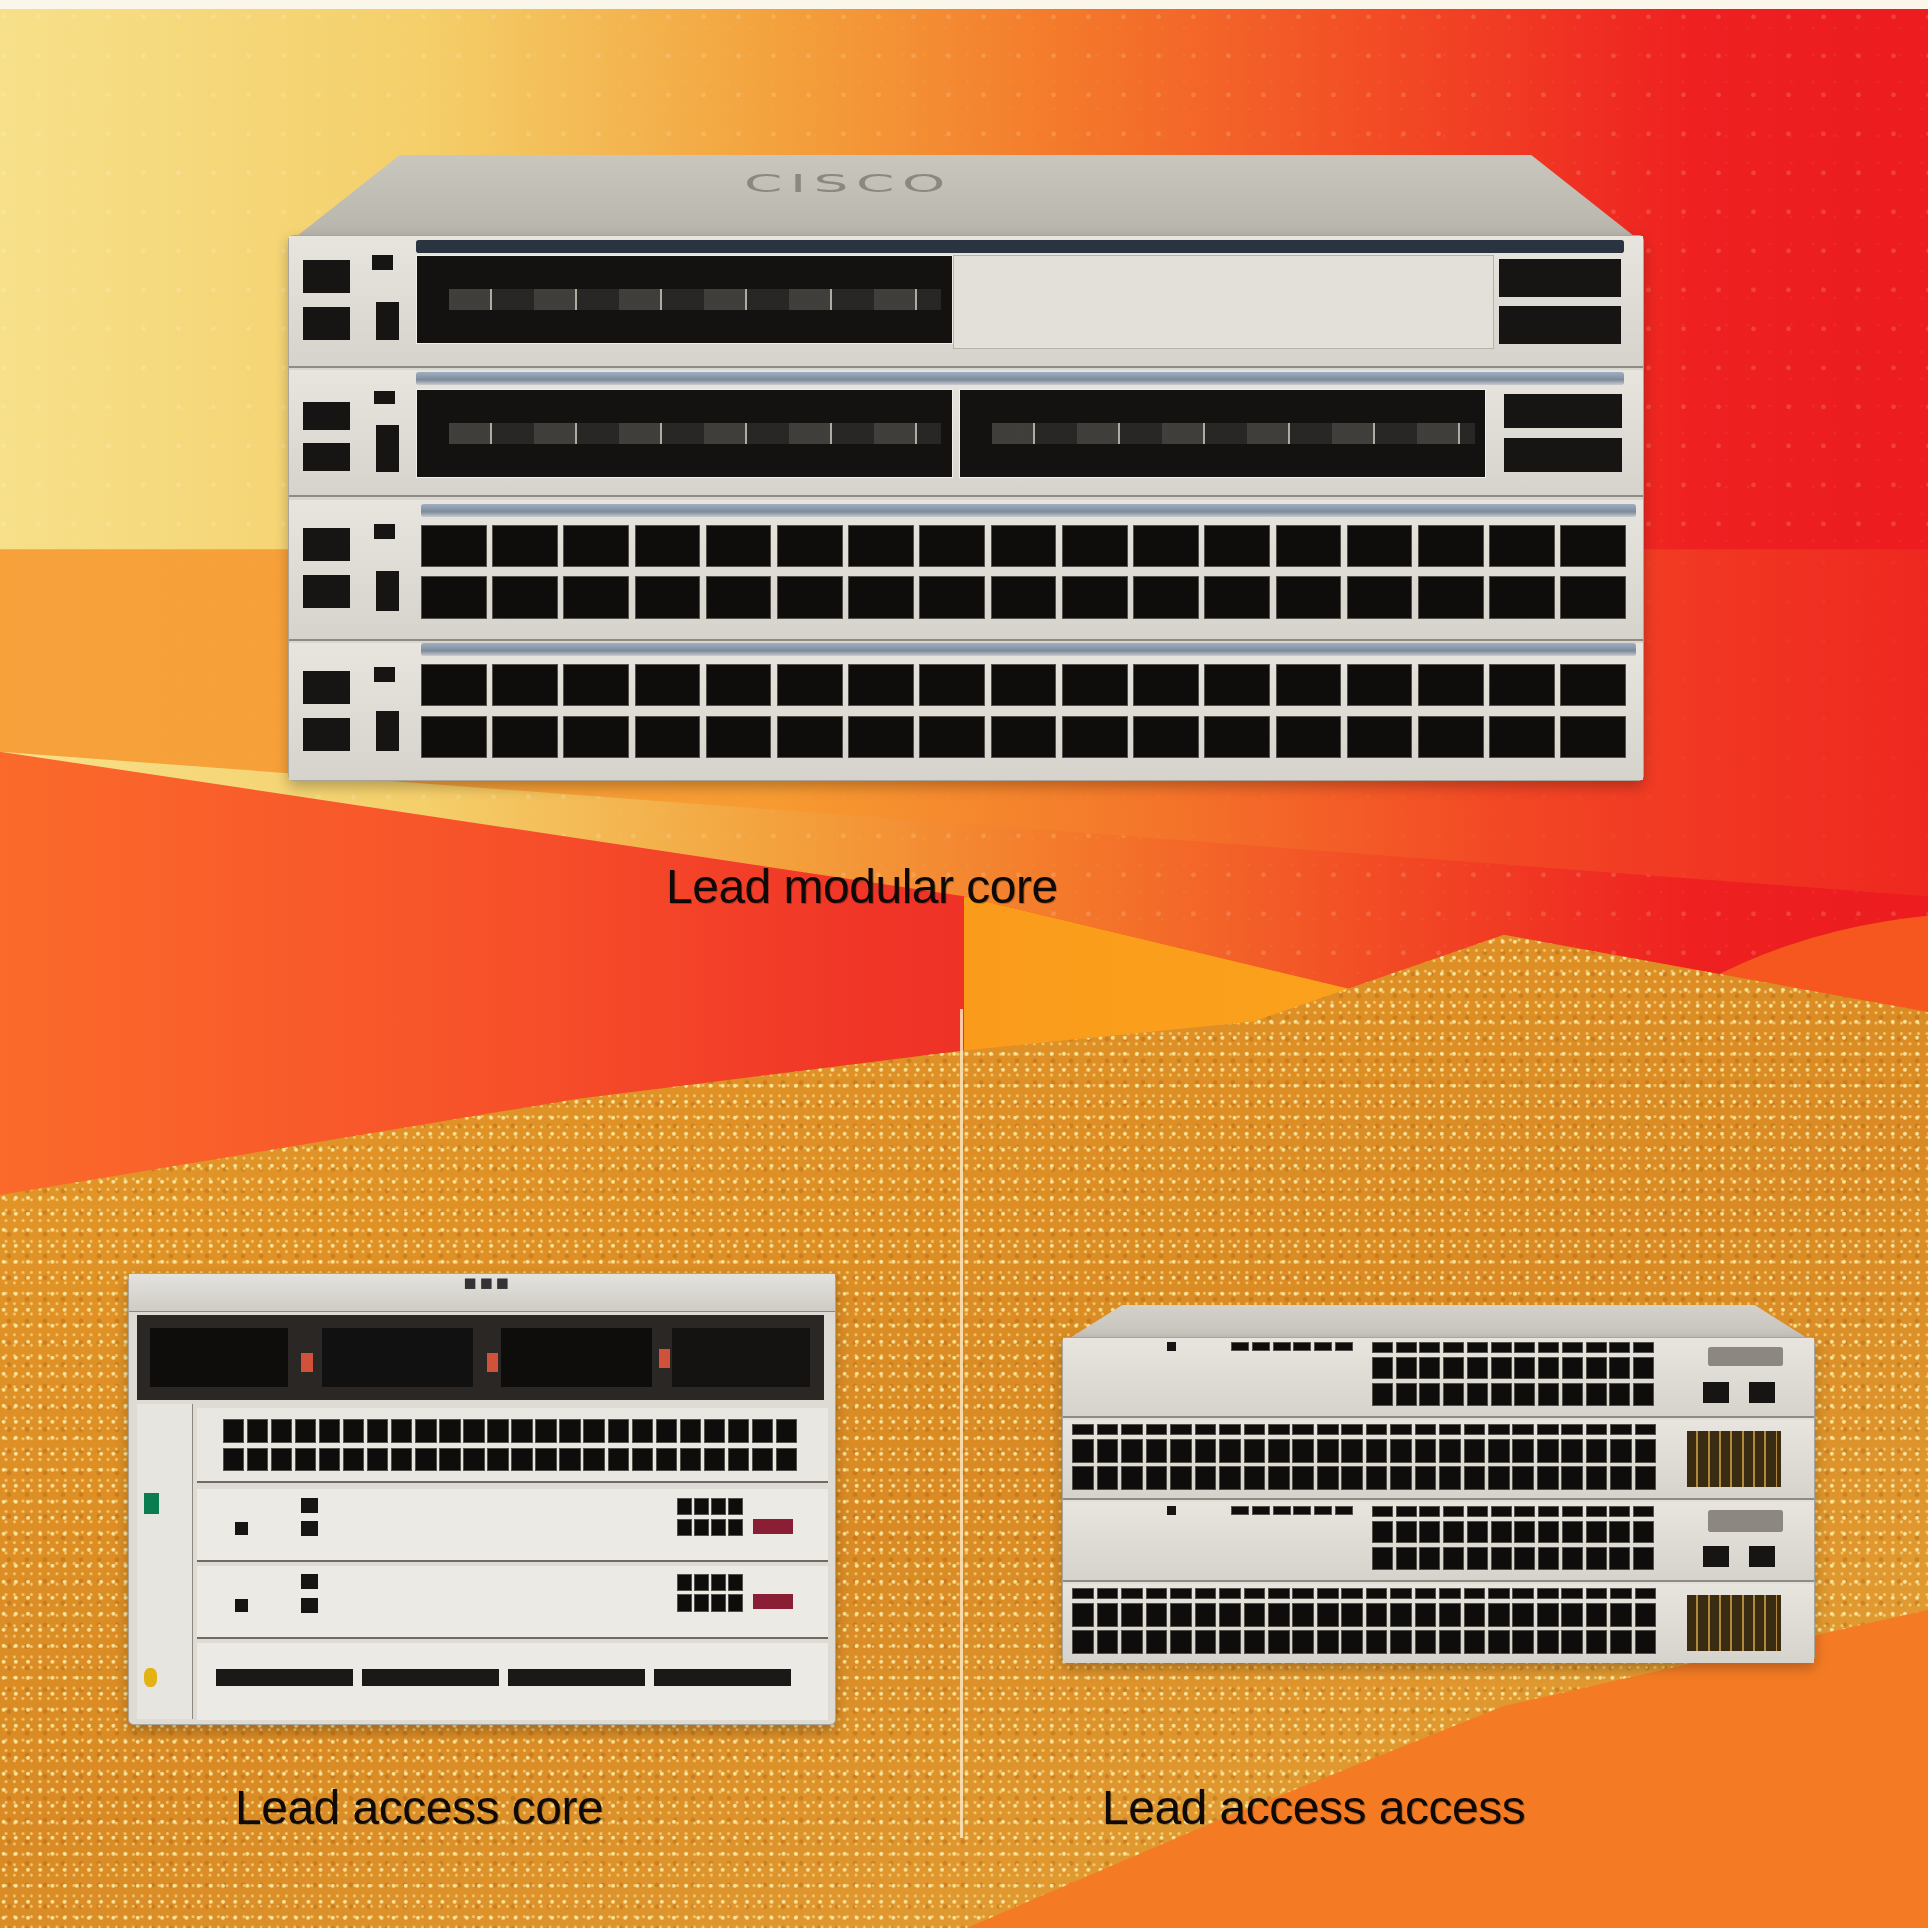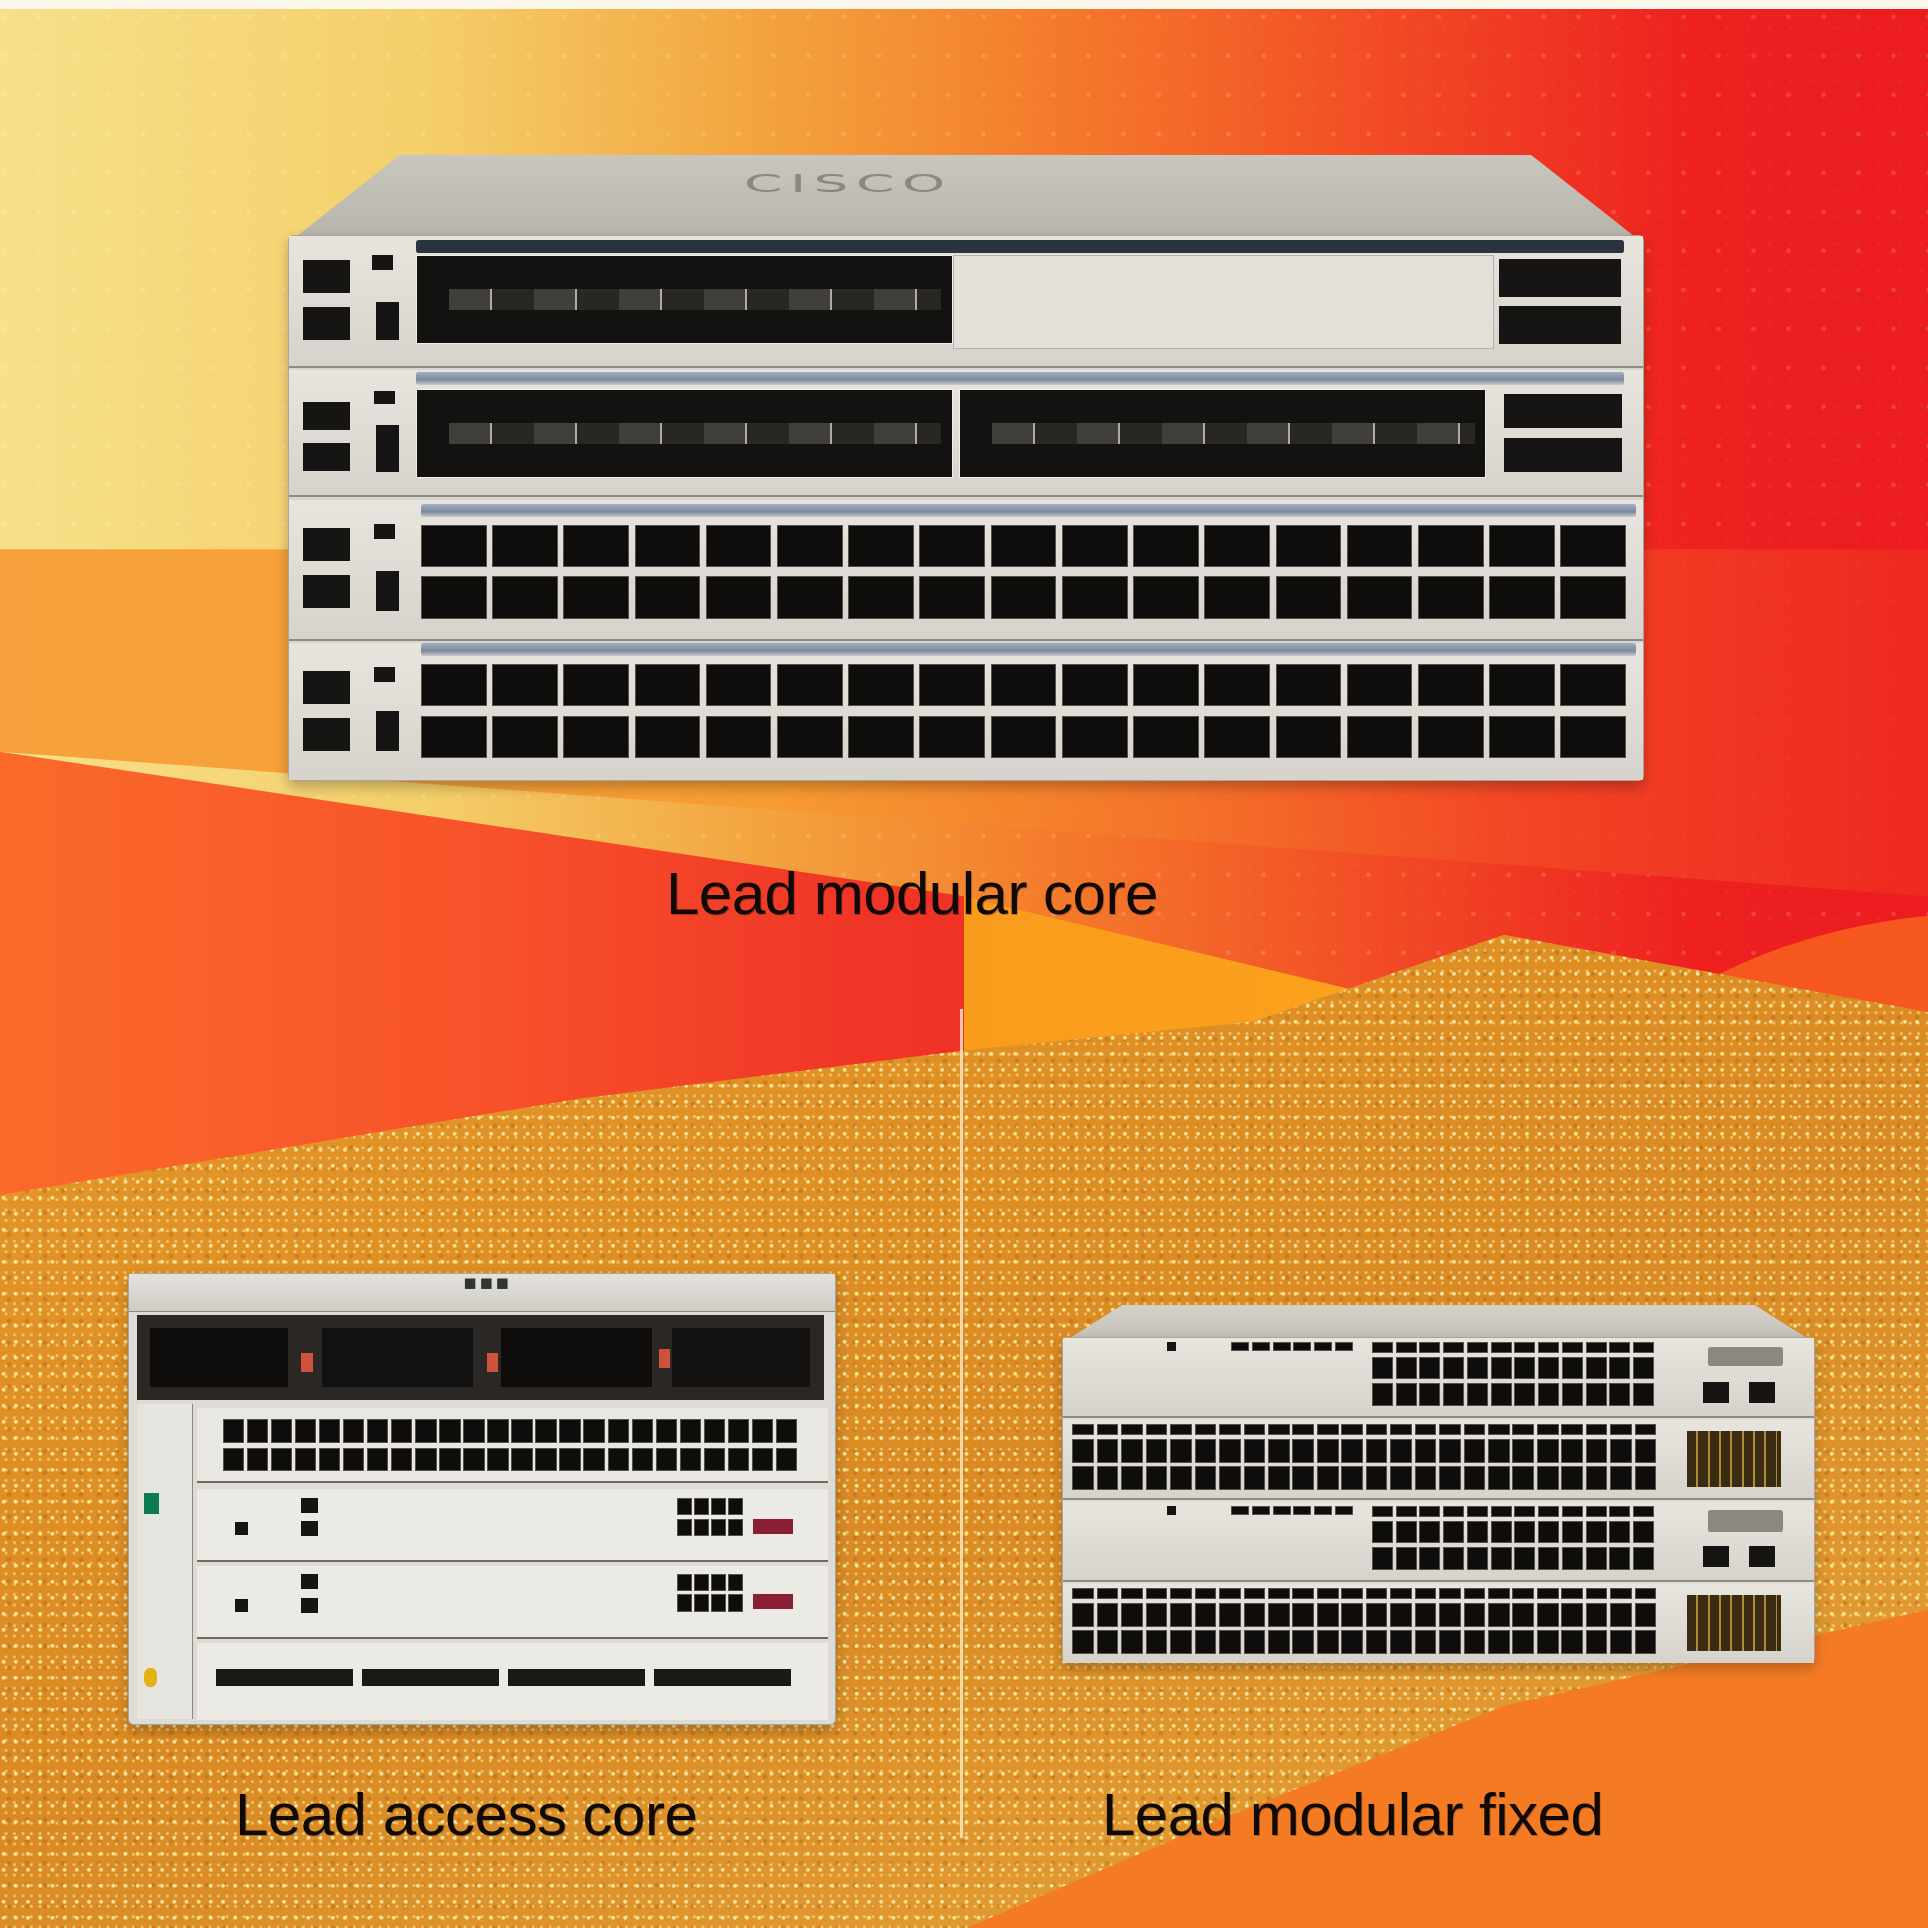--- a/index.html
+++ b/index.html
@@ -32,21 +32,21 @@
       radial-gradient(circle at 70% 60%, rgba(255,230,140,0.7) 0 0.9px, transparent 1.9px) 0 0/8.5px 10.4px,
       radial-gradient(circle at 50% 50%, rgba(170,90,10,0.35) 0 1.9px, transparent 2.8px) 0 0/18px 21.7px,
       linear-gradient(160deg, #e9a330 0%, #e39628 40%, #d98a24 70%, #e6a53a 100%); }
   .orange-bottom { position: absolute; left: 0; top: 0; width: 1928px; height: 1928px;
     clip-path: polygon(100% 83%, 78% 88%, 63% 94%, 49% 100%, 100% 100%);
     background: #f47b23; }
 
   .divider { position: absolute; left: 960px; top: 1009px; width: 2.8px; height: 829px; background: rgba(255,236,200,0.8); }
 
   
-  .caption { position: absolute; color: #0f0a08; font-size: 60px; letter-spacing: -0.5px; white-space: nowrap;
+  .caption { position: absolute; color: #0f0a08; font-size: 48px; letter-spacing: -0.5px; white-space: nowrap;
     font-family: "Liberation Sans", sans-serif; text-shadow: 0.9px 0.9px 0 rgba(0,0,0,0.25); }
   .cap-top { left: 666px; top: 859px; }
   .cap-left { left: 235px; top: 1780px; }
   .cap-right { left: 1102px; top: 1780px; }
 
   
   .chassis { position: absolute; background: #d9d6cf; border: 1.9px solid #a9a59c; border-radius: 5.6px;
     box-shadow: 0 5.6px 13px rgba(0,0,0,0.25); }
   .lid { position: absolute; background: linear-gradient(180deg, #c9c6be 0%, #b7b4ac 100%);
     clip-path: polygon(8% 0, 92% 0, 100% 100%, 0 100%); }
@@ -603,14 +603,14 @@
           <div class="port"></div>
           <div class="port"></div>
           <div class="port"></div>
           <div class="port"></div>
           <div class="port"></div>
       </div>
       <div style="position:absolute; left:624px; top:11.3px; width:94px; height:56px; background:repeating-linear-gradient(90deg,#3a2c12 0 9.4px,#b08a3a 9.4px 11.3px), #2e2410;"></div>
     </div>
   </div>
 </div>
-<div class="caption cap-right">Lead modular fixed</div>
+<div class="caption cap-right">Lead access access</div>
 
 
 </body></html>

